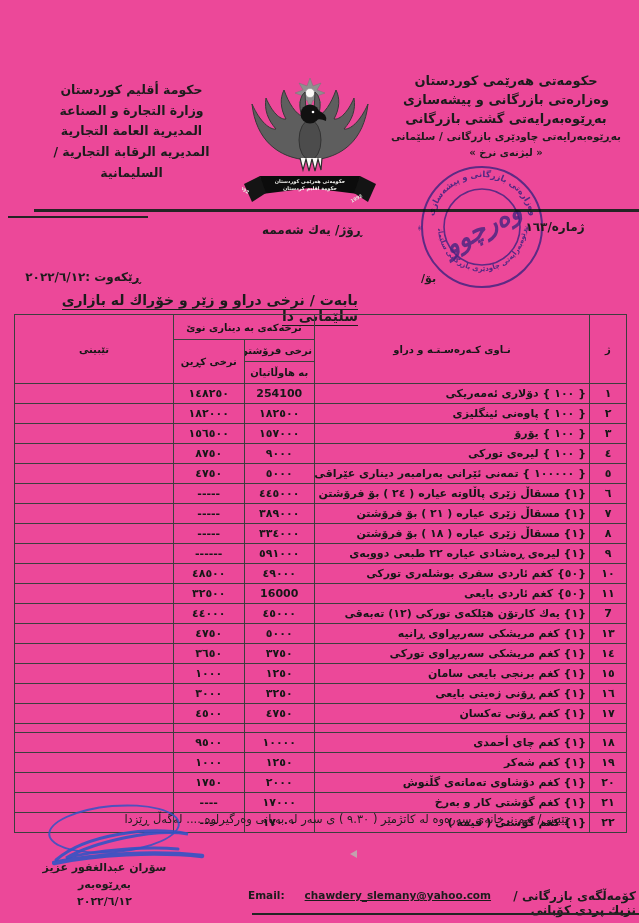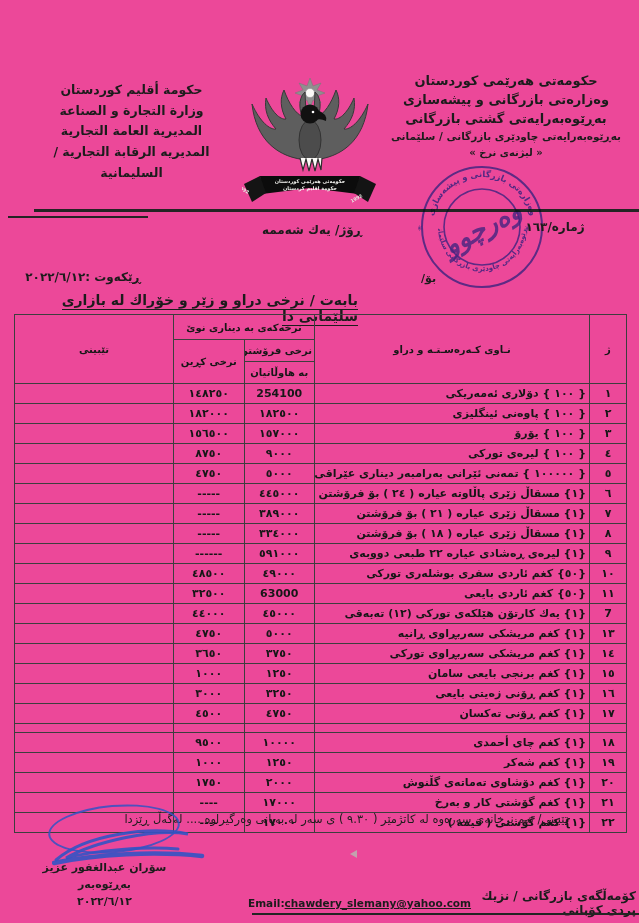--- a/index.html
+++ b/index.html
@@ -60,22 +60,22 @@
   .note-line .note-label{text-decoration:underline;}
   .pen-ellipse{left:48px;top:805px;width:128px;height:44px;border:2.5px solid #3353c4;
                border-radius:50%;transform:rotate(-5deg);opacity:.85;}
   .sig-scribble{left:52px;top:824px;width:155px;height:46px;}
   .sig-block{left:22px;top:859px;width:165px;text-align:center;font-weight:bold;
              font-size:11px;line-height:1.55;direction:rtl;}
   .artifact{left:350px;top:850px;width:0;height:0;border-top:4px solid transparent;
             border-bottom:4px solid transparent;border-right:7px solid #b9b9b3;opacity:.8;}
 
   
-  .footer-line{left:248px;top:889px;width:388px;direction:ltr;display:flex;gap:0;
-               align-items:center;font-size:10.5px;font-weight:bold;}
+  .footer-line{left:248px;top:889px;width:388px;direction:ltr;display:flex;gap:20px;
+               align-items:flex-start;font-size:10.5px;font-weight:bold;}
   .footer-line .email{text-decoration:underline;}
   .footer-line .address{direction:rtl;font-size:12px;}
 </style>
 </head>
 <body>
 
 <div class="page">
 
   <div class="abs hdr-left">
     <div>حكومة أقليم كوردستان</div>
@@ -234,21 +234,21 @@
         <tr>
       <td class="f-no">١٠</td>
       <td class="f-name">{٥٠} كغم ئاردی سفری بوشلەری توركی</td>
       <td class="f-sell">٤٩٠٠٠</td>
       <td class="f-buy">٤٨٥٠٠</td>
       <td class="f-note"></td>
     </tr>
         <tr>
       <td class="f-no">١١</td>
       <td class="f-name">{٥٠} كغم ئاردی بایعی</td>
-      <td class="f-sell">63000</td>
+      <td class="f-sell">16000</td>
       <td class="f-buy">٣٢٥٠٠</td>
       <td class="f-note"></td>
     </tr>
         <tr>
       <td class="f-no">7</td>
       <td class="f-name">{١} یەك كارتۆن هێلكەی توركی (١٢) تەبەقی</td>
       <td class="f-sell">٤٥٠٠٠</td>
       <td class="f-buy">٤٤٠٠٠</td>
       <td class="f-note"></td>
     </tr>

